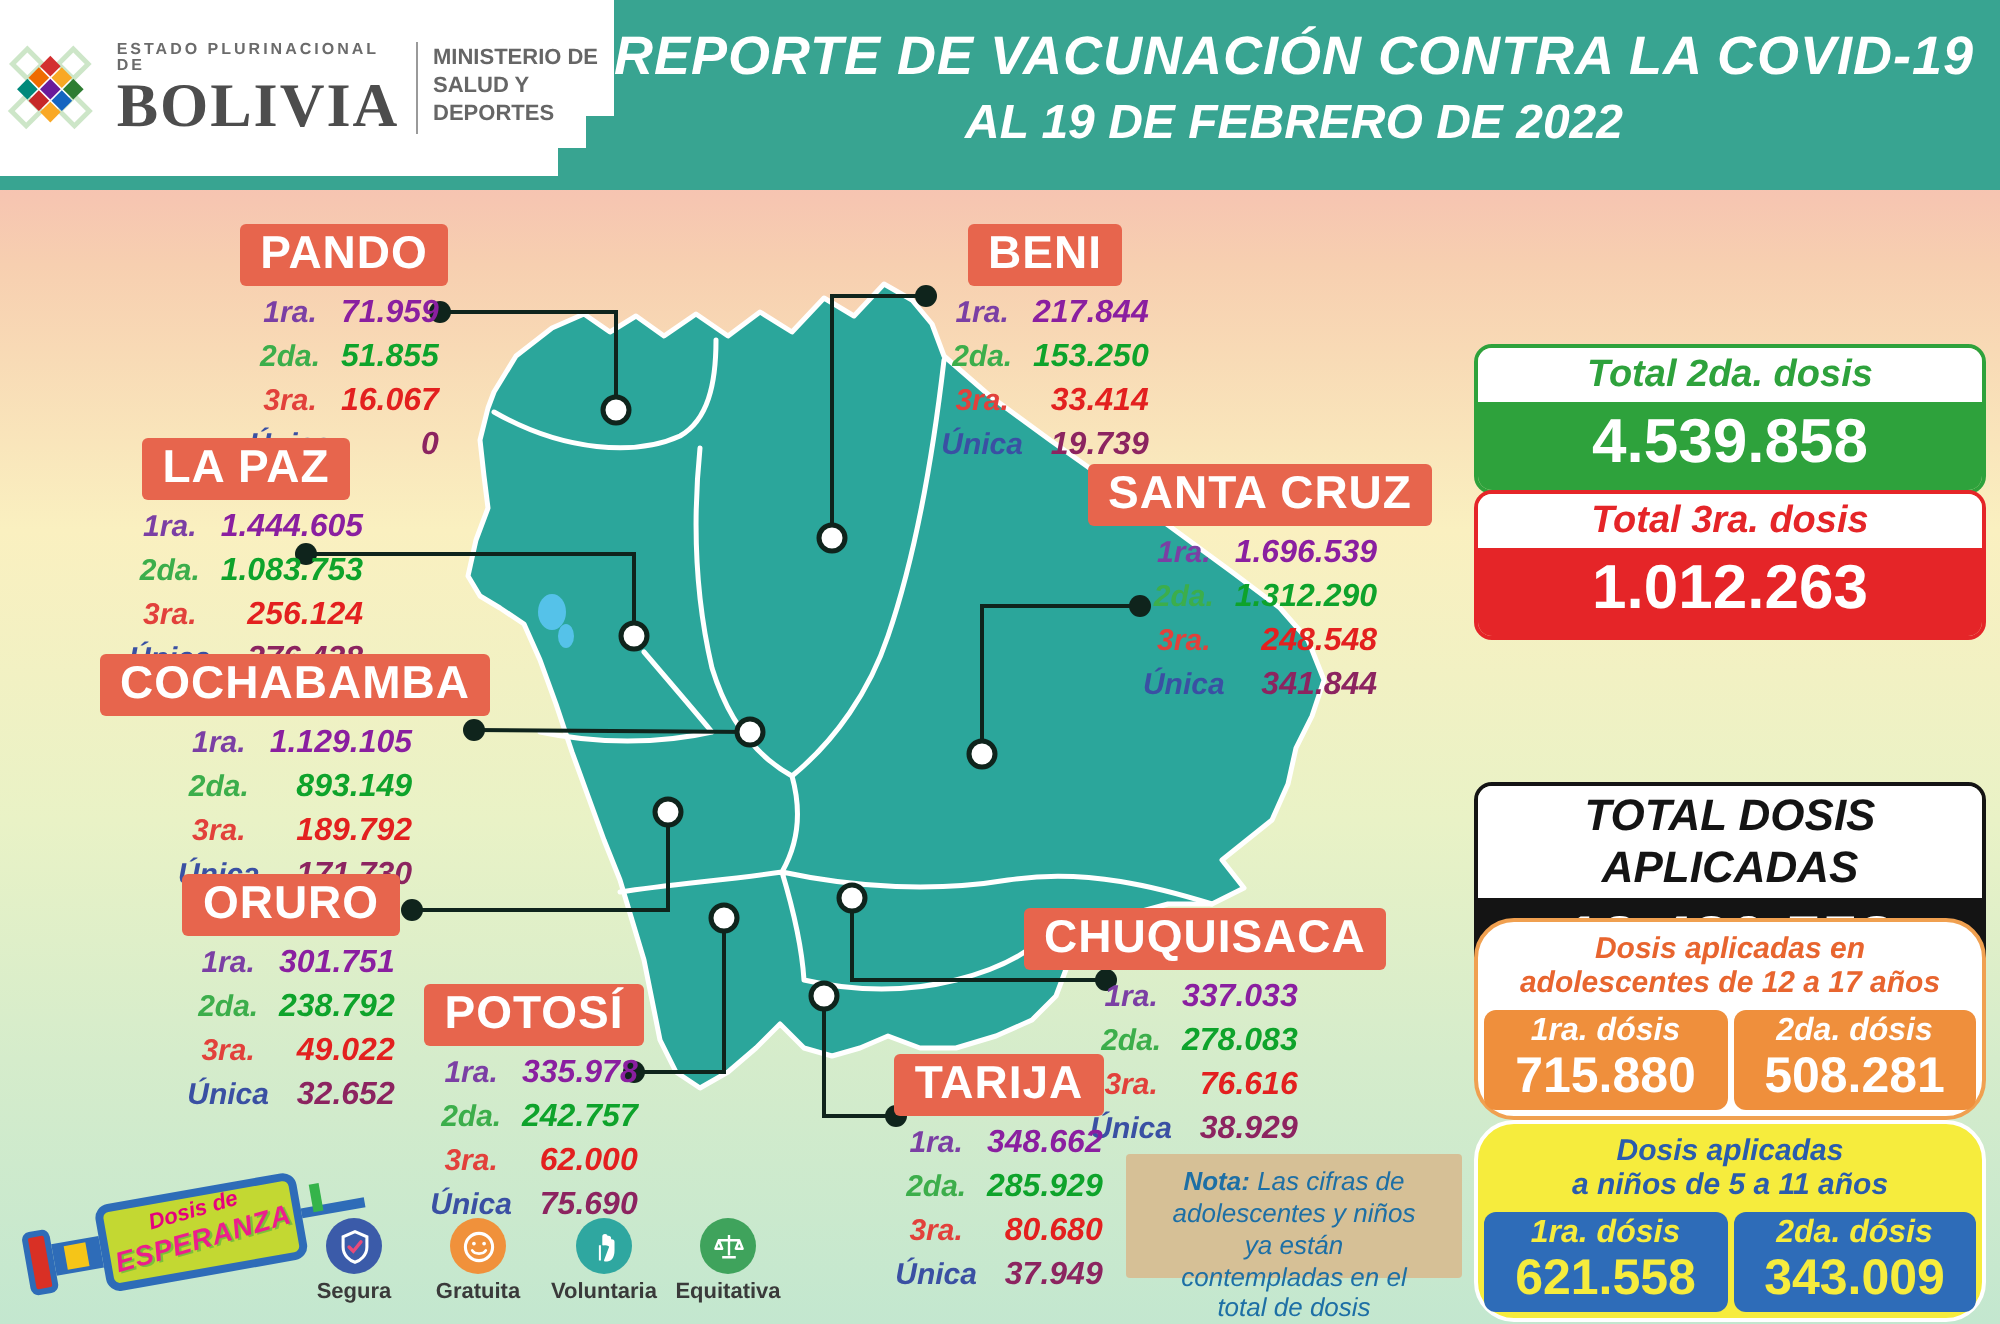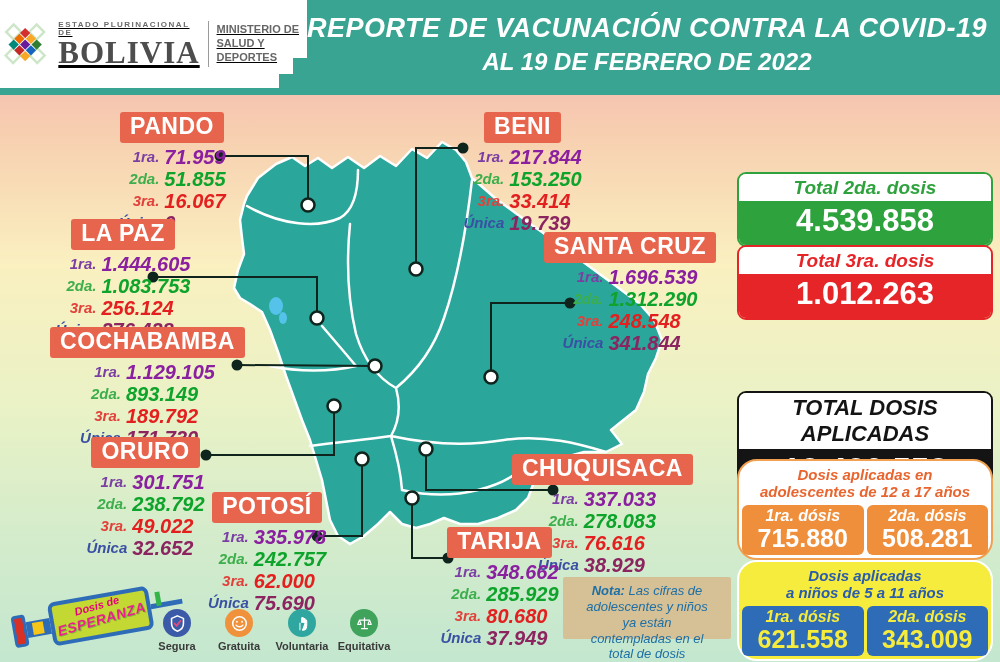--- a/index.html
+++ b/index.html
@@ -6,38 +6,38 @@
   body { font-family:"Liberation Sans", sans-serif; }
   #page {
     position:relative; width:1000px; height:662px; overflow:hidden;
     background:linear-gradient(180deg,#F3A9B4 0%,#F7CFB0 20%,#FAF0C0 40%,#E9F2C6 62%,#D5ECCB 80%,#C3E7CF 100%);
   }
   
   .topbar { position:absolute; left:0; top:0; width:1000px; height:95px; background:#38A491;padding-left:11px; }
   .logo-box {
     position:absolute; left:0; top:0; width:307px; height:88px; background:#fff;
     clip-path:polygon(0 0,307px 0,307px 58px,293px 58px,293px 74px,279px 74px,279px 88px,0 88px);
-    display:flex; align-items:center; gap:8px; text-decoration:underline;
+    display:flex; align-items:center; gap:8px; 
   }
   .org-text { line-height:1; }
   .org-top { font-size:8px; letter-spacing:1.5px; color:#6b6b6b; font-weight:bold; }
   .org-name { font-family:"Liberation Serif", serif; font-size:31px; font-weight:bold; color:#4d4d4d; letter-spacing:1px; }
   .v-div { width:1px; height:46px; background:#9a9a9a; }
   .ministry { font-size:11px; color:#666; font-weight:bold; line-height:1.25; }
   .main-title { position:absolute; left:300px; right:6px; top:13px; text-align:center; color:#fff; font-style:italic; font-weight:bold; }
   .main-title .t1 { font-size:27px; letter-spacing:0.5px; }
   .main-title .t2 { font-size:24px; margin-top:4px; }
   
   svg.maplayer { position:absolute; left:0; top:0; }
   
   .dept { position:absolute; text-align:center; }
   .dept-title { display:inline-block; background:#E7654D; color:#fff; font-weight:bold; font-size:23px; padding:1px 10px 3px; border-radius:3px; letter-spacing:0.5px; }
   .dept-rows { margin-top:3px; display:grid; grid-template-columns:max-content max-content; column-gap:5px; justify-content:center; line-height:22px; }
-  .lbl { text-align:right; font-style:italic; font-weight:bold; font-size:15px; }
-  .val { text-align:left; font-style:italic; font-weight:bold; font-size:20px; }
+  .lbl { text-align:center; font-style:italic; font-weight:bold; font-size:15px; }
+  .val { text-align:right; font-style:italic; font-weight:bold; font-size:16px; }
   .l1 { color:#7B3FA4; } .v1 { color:#8A1FA0; }
   .l2 { color:#3CAE4B; } .v2 { color:#0EA32B; }
   .l3 { color:#E2413B; } .v3 { color:#E3201F; }
   .lu { color:#3A50A3; } .vu { color:#8C2460; }
   
   .card { position:absolute; left:737px; width:256px; border-radius:9px; overflow:hidden; }
   .card-head { background:#fff; text-align:center; font-style:italic; font-weight:bold; font-size:19px; padding:3px 0 2px; }
   .card-body { text-align:center; color:#fff; font-weight:bold; font-size:31px; padding:2px 0 6px; }
   .c-purple { border:2px solid #8E2DA0; } .c-purple .card-head{color:#8E2DA0;} .c-purple .card-body{background:#8E2DA0;}
   .c-green  { border:2px solid #2EA23C; } .c-green  .card-head{color:#2EA23C;} .c-green  .card-body{background:#2EA23C;}

